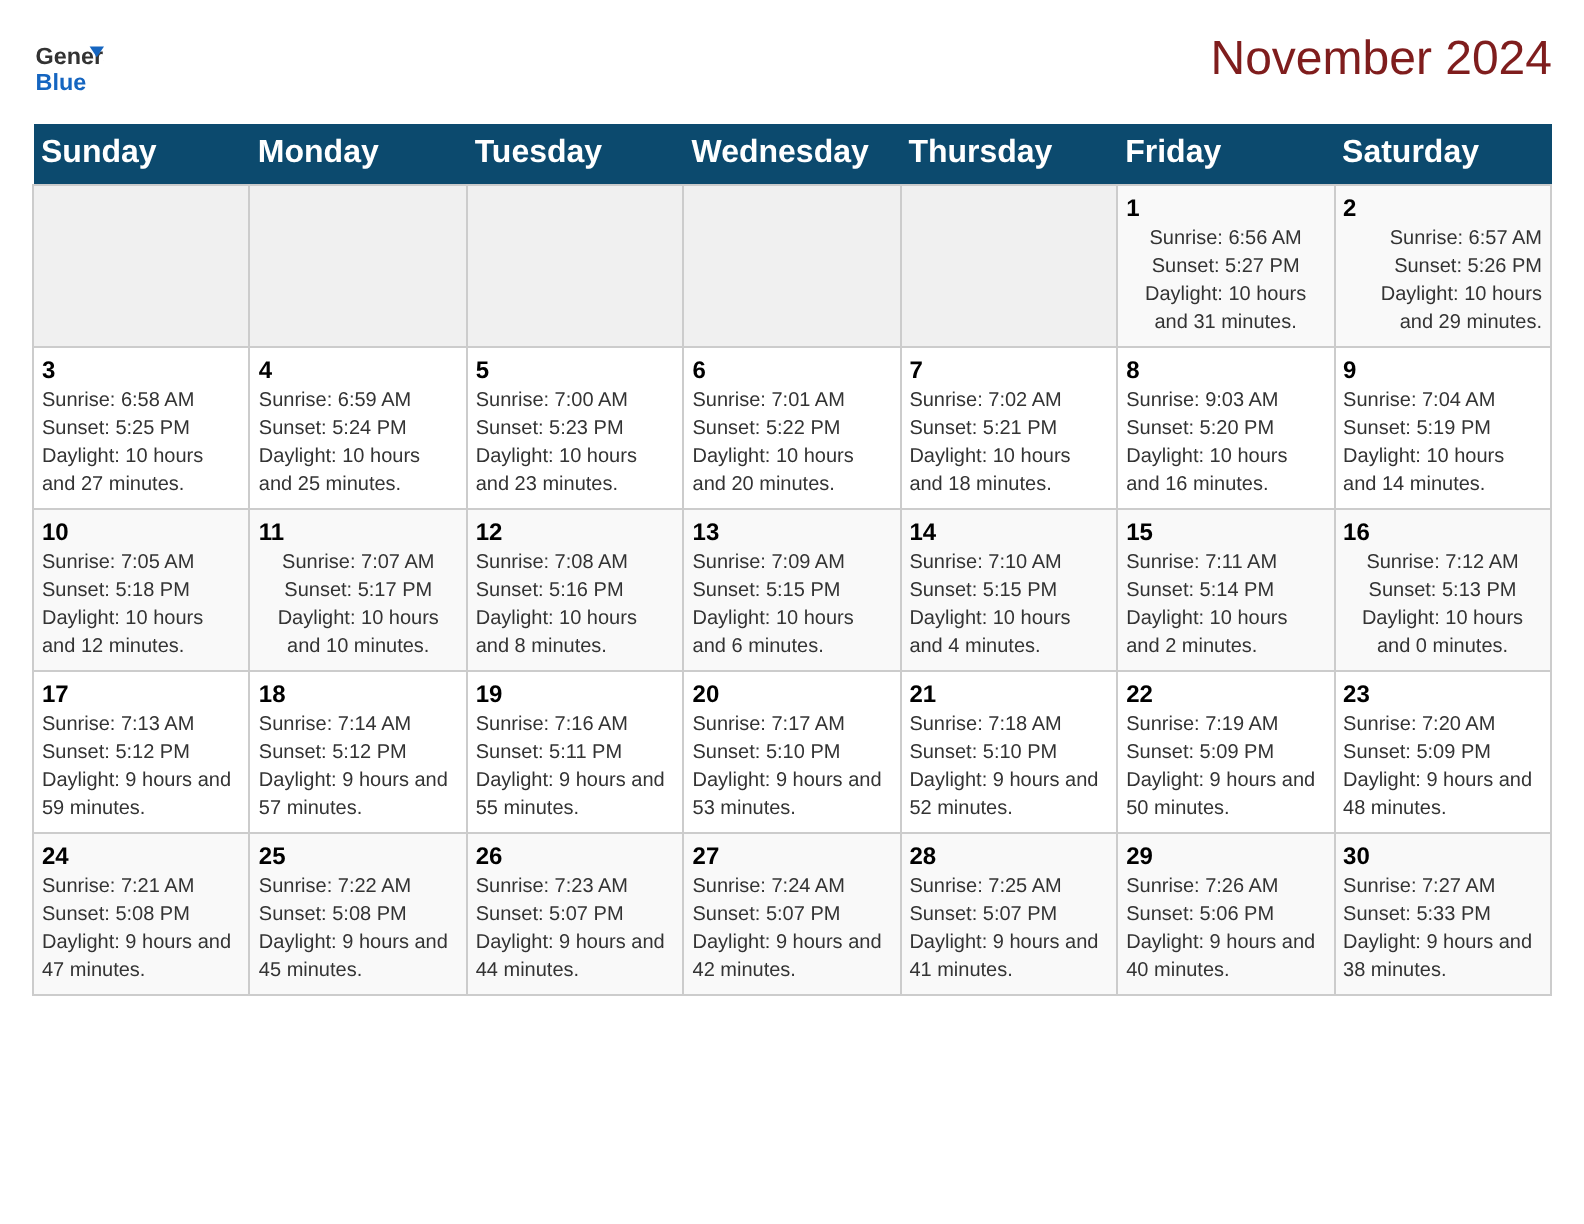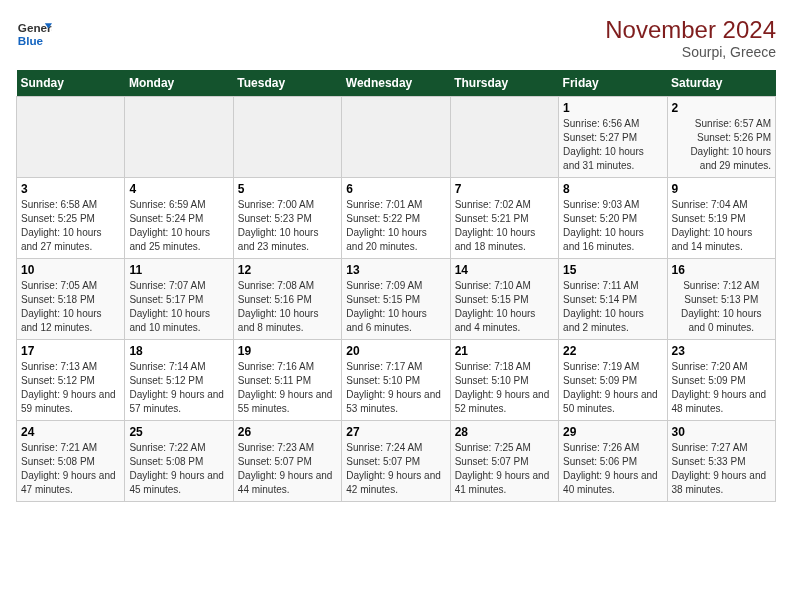--- a/index.html
+++ b/index.html
@@ -36,25 +36,25 @@
     .subtitle {
       font-size: 14px;
       color: #555;
     }
     table {
       width: 100%;
       border-collapse: collapse;
       font-size: 11px;
     }
     thead th {
-      background: #14532d;
+      background: #0c4a6e;
       color: #fff;
       padding: 6px 4px;
       text-align: left;
-      font-size: 12px;
+      font-size: 16px;
       font-weight: bold;
     }
     tbody td {
       border: 1px solid #ccc;
       vertical-align: top;
       padding: 4px;
       width: calc(100% / 7);
       min-height: 80px;
       height: 80px;
     }
@@ -85,21 +85,20 @@
 <div class="header">
   <div class="logo">
     <svg class="logo-icon" viewBox="0 0 40 40">
       <text x="2" y="18" font-size="13" font-weight="bold" fill="#333" font-family="Arial">General</text>
       <text x="2" y="32" font-size="13" font-weight="bold" fill="#1565c0" font-family="Arial">Blue</text>
       <polygon points="32,8 40,8 36,14" fill="#1565c0"></polygon>
     </svg>
   </div>
   <div class="title-block">
     <div class="month-title">November 2024</div>
-    <div class="subtitle">Sourpi, Greece</div>
   </div>
 </div>
 
 <table>
   <thead>
     <tr>
     <th>Sunday</th>
         <th>Monday</th>
         <th>Tuesday</th>
         <th>Wednesday</th>
@@ -110,21 +109,21 @@
   </thead>
   <tbody id="calendar-body">
   <tr>
         <td class="empty-cell"></td>
         <td class="empty-cell"></td>
         <td class="empty-cell"></td>
         <td class="empty-cell"></td>
         <td class="empty-cell"></td>
         <td>
           <span class="day-num">1</span>
-          <div class="day-info" style="white-space: pre-line;">Sunrise: 6:56 AM
+          <div class="day-info" style="white-space: pre-line; text-align: center;">Sunrise: 6:56 AM
 Sunset: 5:27 PM
 Daylight: 10 hours and 31 minutes.</div>
         </td>
         <td>
           <span class="day-num">2</span>
           <div class="day-info" style="white-space: pre-line; text-align: right;">Sunrise: 6:57 AM
 Sunset: 5:26 PM
 Daylight: 10 hours and 29 minutes.</div>
         </td>
       </tr>
@@ -174,21 +173,21 @@
       </tr>
       <tr>
         <td>
           <span class="day-num">10</span>
           <div class="day-info" style="white-space: pre-line;">Sunrise: 7:05 AM
 Sunset: 5:18 PM
 Daylight: 10 hours and 12 minutes.</div>
         </td>
         <td>
           <span class="day-num">11</span>
-          <div class="day-info" style="white-space: pre-line;">Sunrise: 7:07 AM
+          <div class="day-info" style="white-space: pre-line; text-align: center;">Sunrise: 7:07 AM
 Sunset: 5:17 PM
 Daylight: 10 hours and 10 minutes.</div>
         </td>
         <td>
           <span class="day-num">12</span>
           <div class="day-info" style="white-space: pre-line;">Sunrise: 7:08 AM
 Sunset: 5:16 PM
 Daylight: 10 hours and 8 minutes.</div>
         </td>
         <td>

